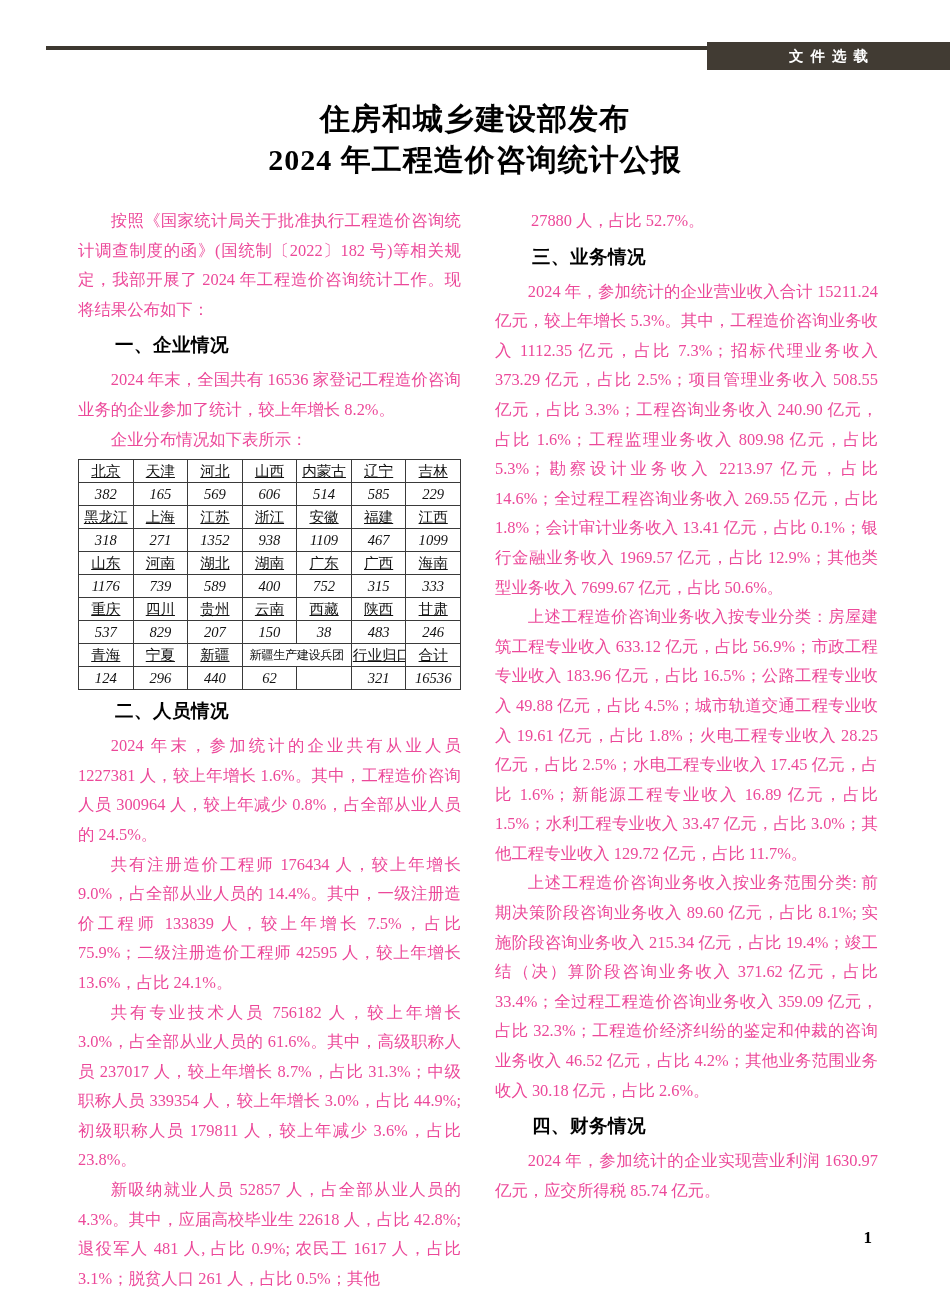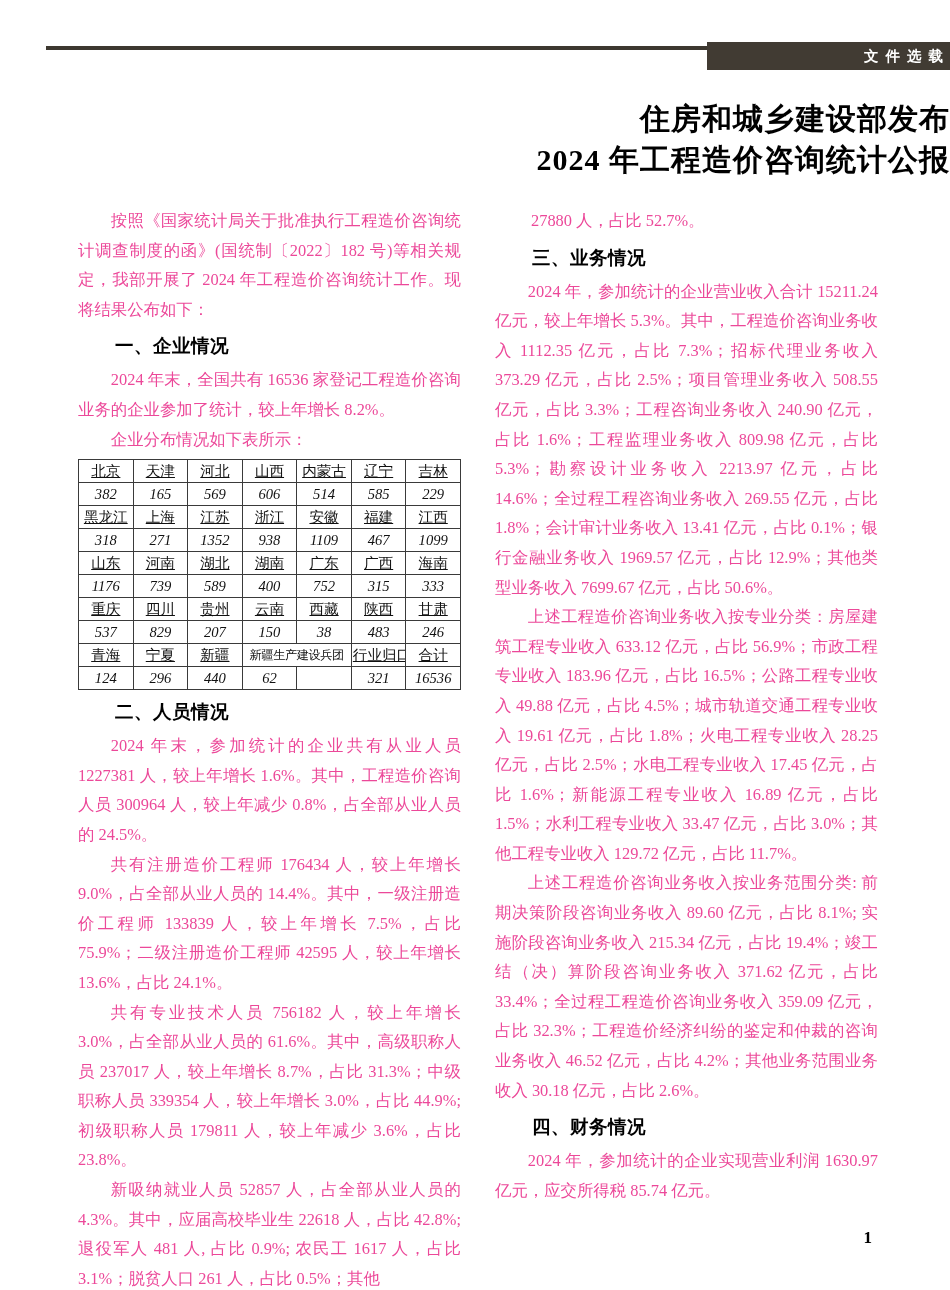--- a/index.html
+++ b/index.html
@@ -38,31 +38,31 @@
     top: 42px;
     left: 707px;
     right: 0px;
     height: 32px;
     line-height: 28px;
     color: #ffffff;
     font-family: "Liberation Sans", "DejaVu Sans", sans-serif;
     font-weight: bold;
     font-size: 14.5px;
     letter-spacing: 7px;
-    text-align: right;
+    text-align: center;
     text-indent: 7px;
   }
 
   
   .title-block {
     position: absolute;
     top: 98px;
     left: 0;
     width: 950px;
-    text-align: right;
+    text-align: center;
   }
   .title-line {
     font-family: "Liberation Serif", "DejaVu Serif", serif;
     font-weight: bold;
     font-size: 30px;
     line-height: 41px;
     letter-spacing: 1px;
     color: #000;
   }
 
@@ -89,21 +89,21 @@
     text-align: justify;
     text-align-last: left;
     text-justify: inter-ideograph;
     text-indent: 2em;
     color: #ec4899;
   }
   p.body.cont { text-indent: 0; margin-left: 36px; }
 
   h2.section {
     margin: 6px 0 2px 0;
-    font-family: Liberation Serif, serif;
+    font-family: Liberation Mono, monospace;
     font-weight: bold;
     font-size: 18.5px;
     line-height: 33px;
     text-indent: 2em;
     letter-spacing: 0.5px;
     color: #000;
   }
 
   
   .tbl-wrap { margin: 5px 0 4px 0; }

